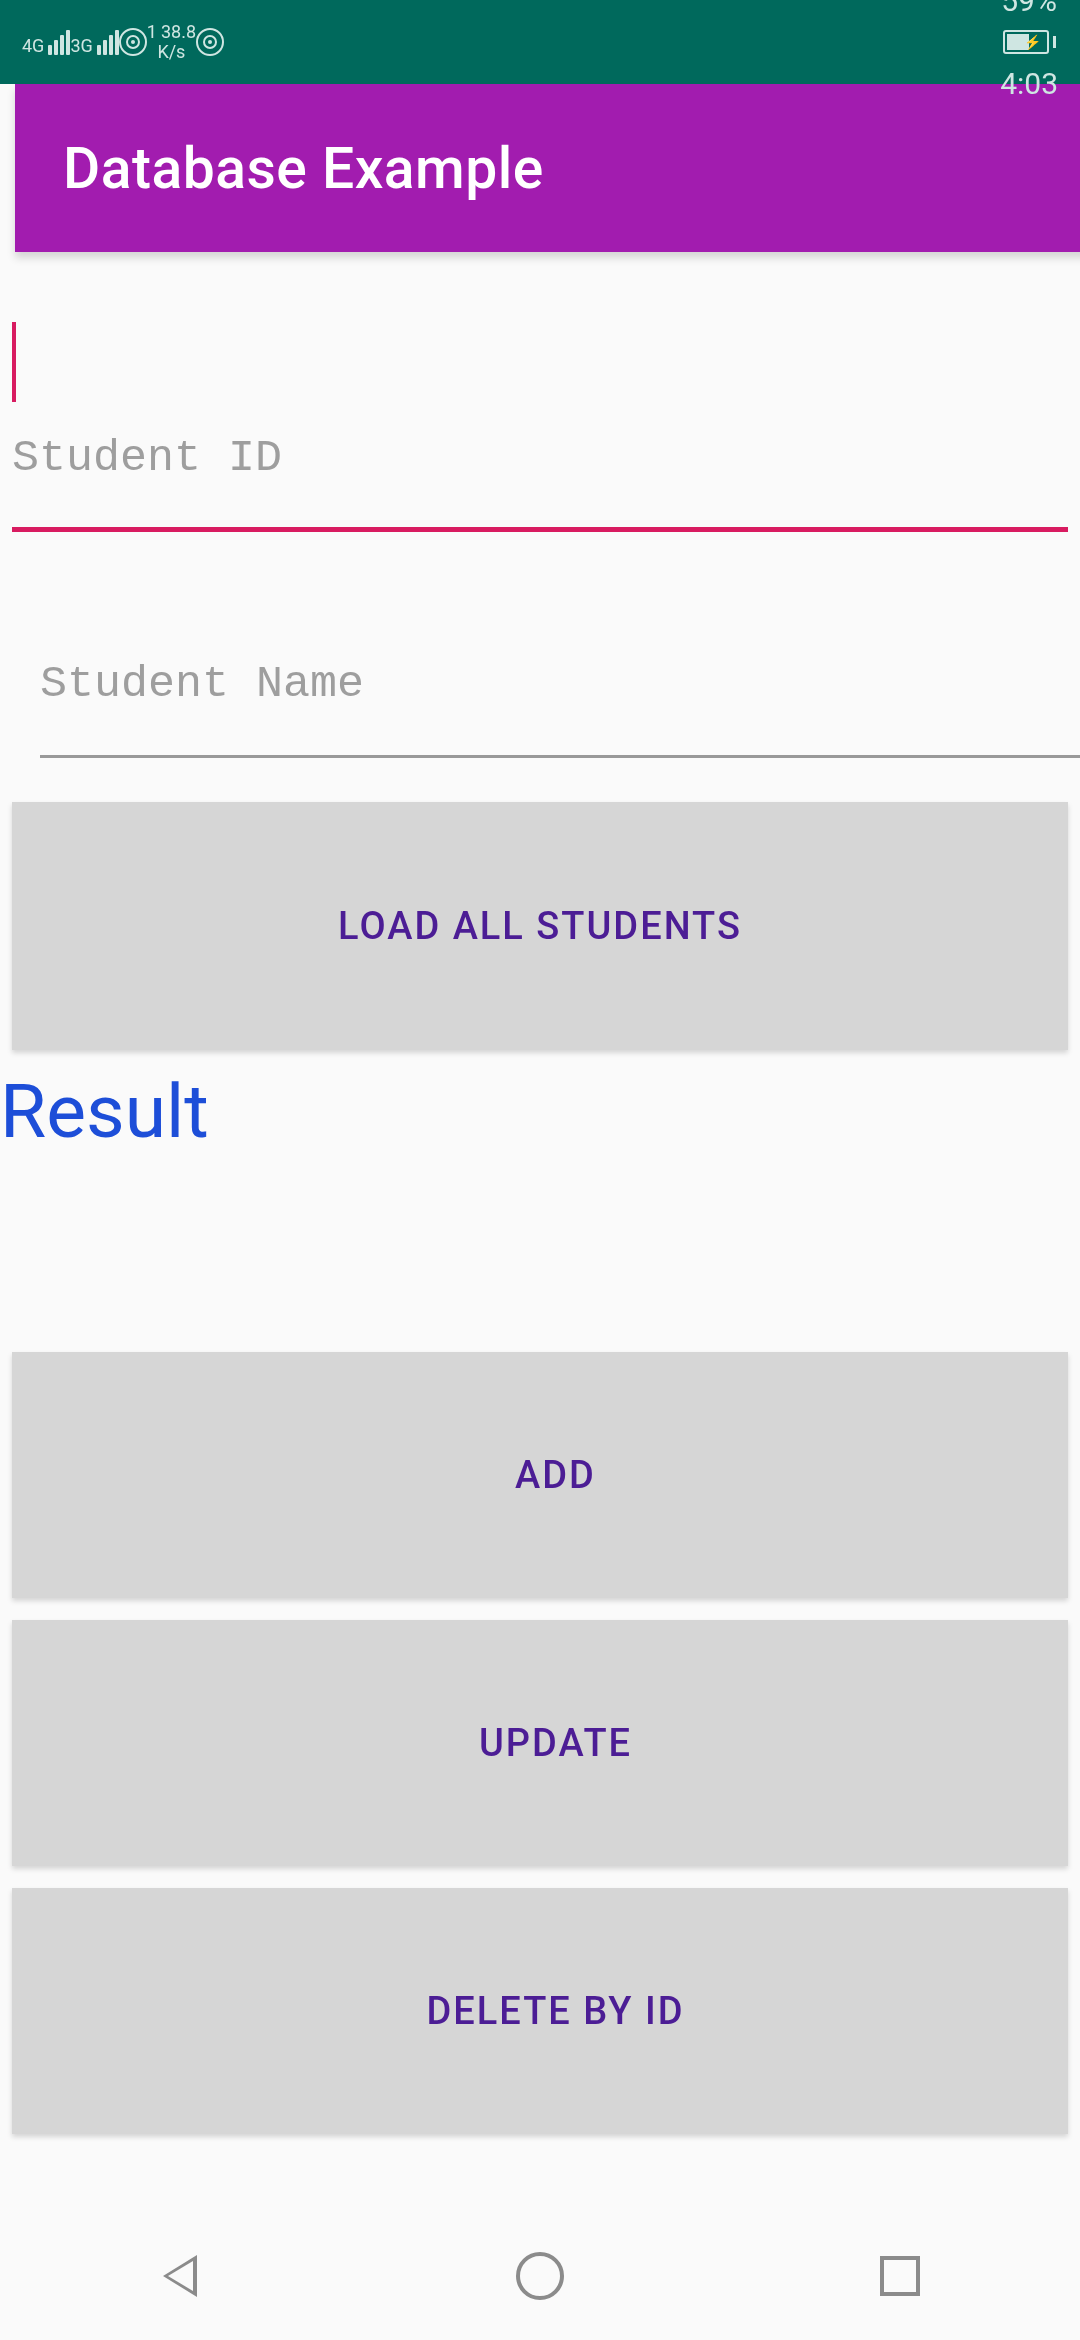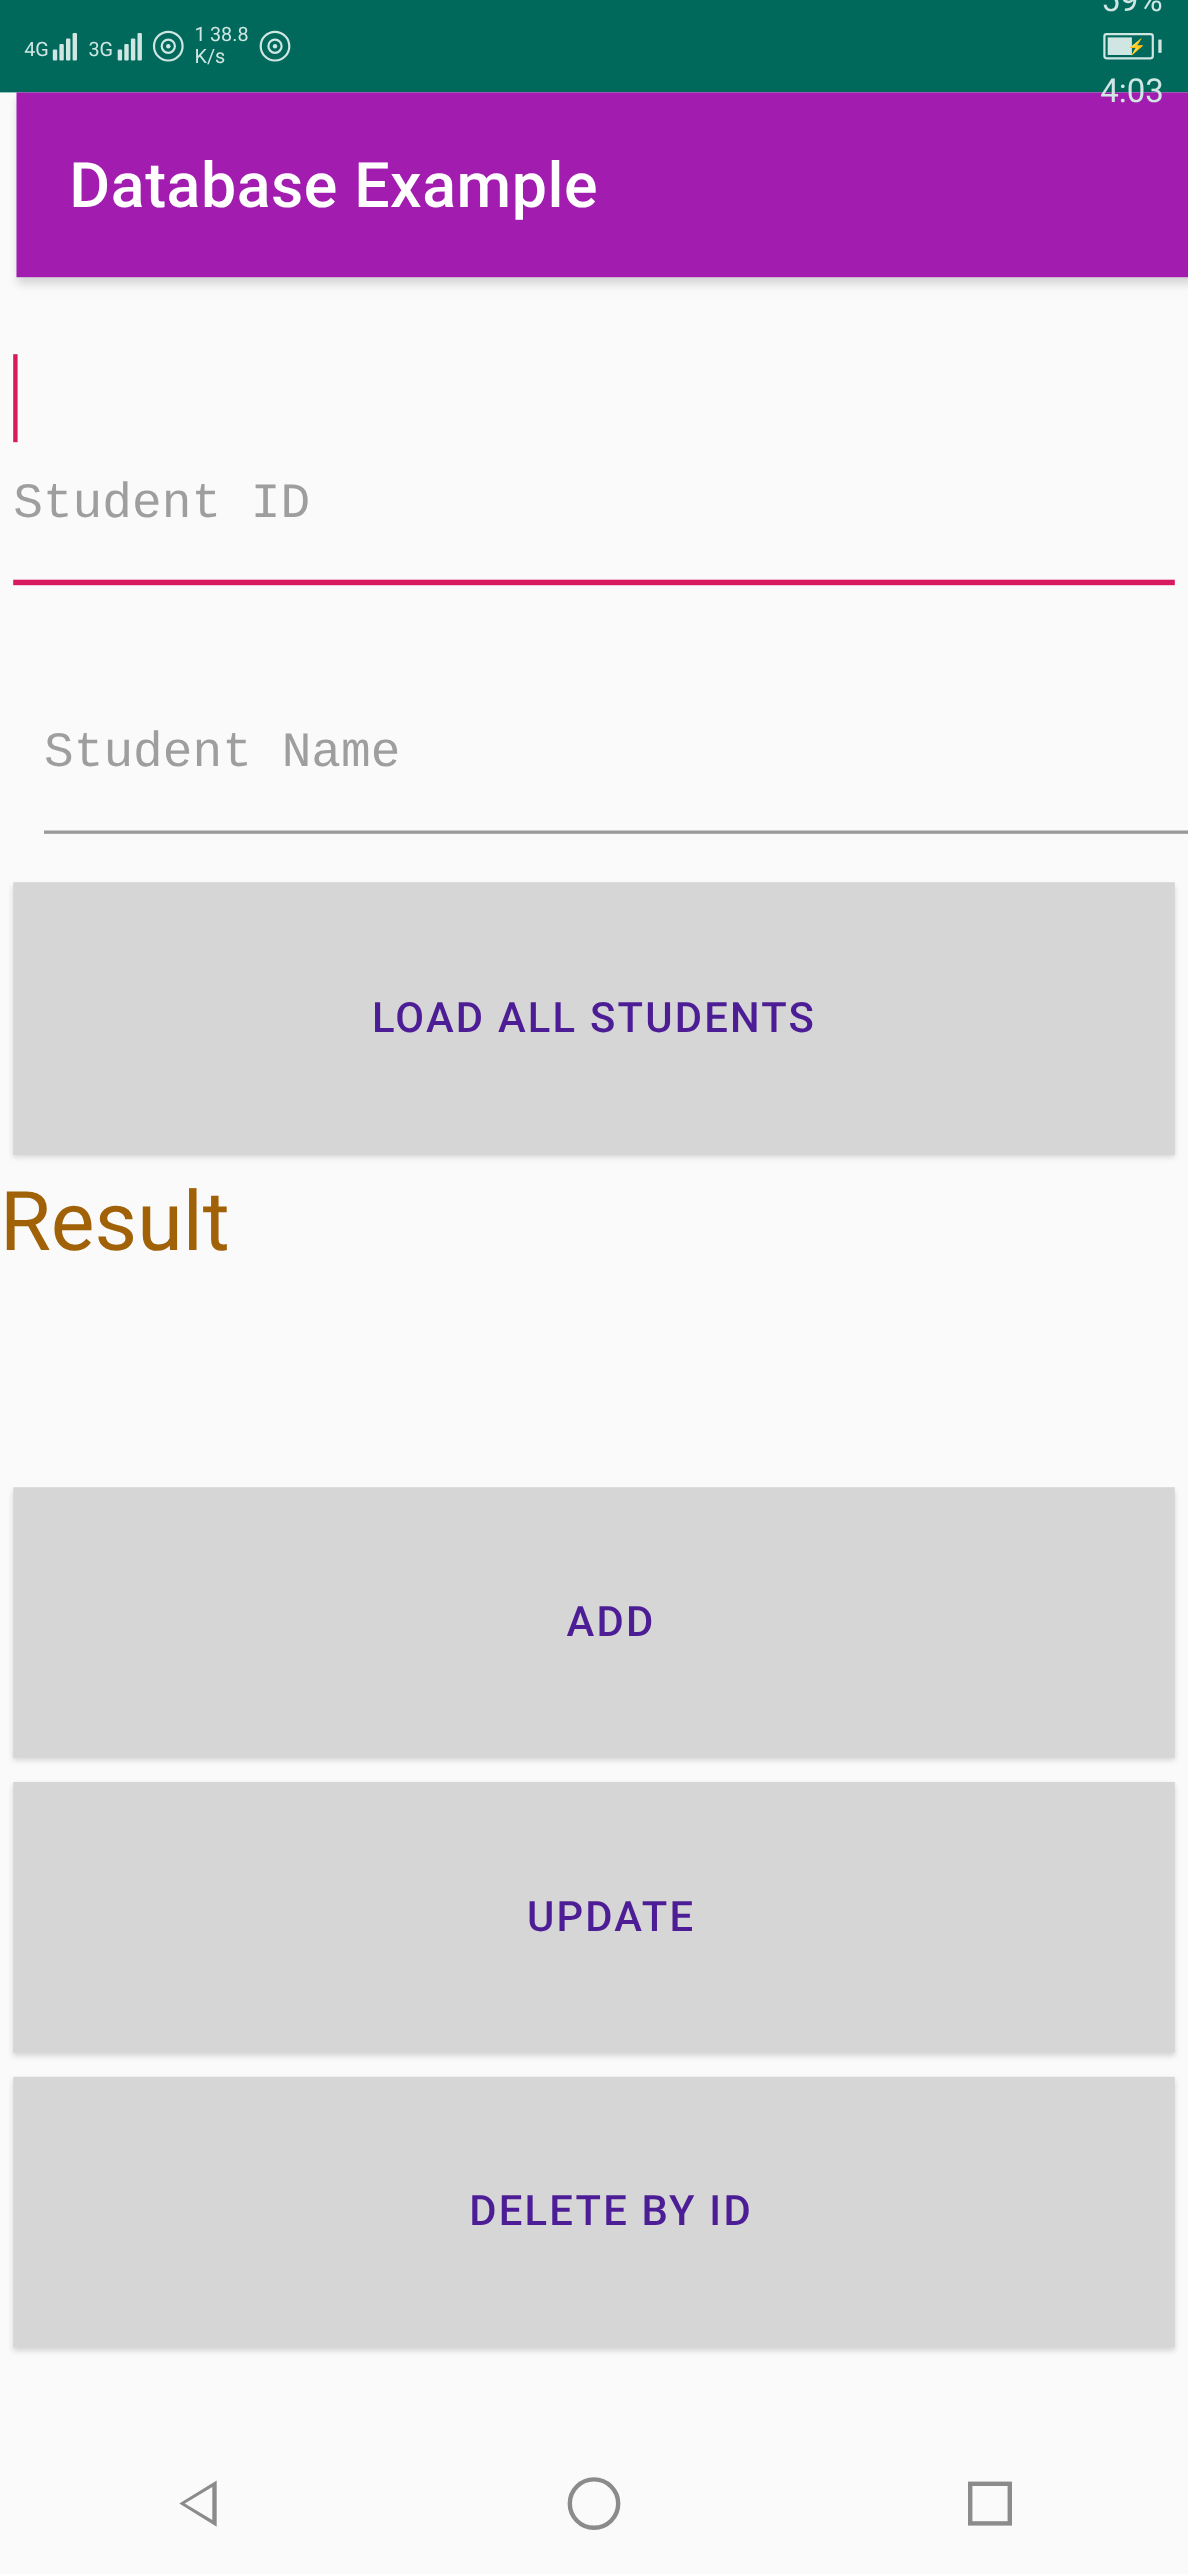--- a/index.html
+++ b/index.html
@@ -6,21 +6,21 @@
     html, body { width: 1080px; height: 2340px; background: #fafafa; overflow: hidden; }
 
     .status-bar {
       width: 100%;
       height: 84px;
       background: #00695c;
       display: flex; justify-content: space-between; align-items: center;
       padding: 0 22px;
       color: #cfe6e2;
     }
-    .status-left { display: flex; align-items: center; gap: 10px; font-size: 24px; }
+    .status-left { display: flex; align-items: center; gap: 0; font-size: 24px; text-align: center; }
     .signal-group { display: flex; align-items: flex-end; gap: 2px; }
     .signal-label { font-size: 18px; line-height: 18px; margin-right: 2px; }
     .signal-bar { width: 4px; background: #cfe6e2; border-radius: 1px; }
     .b1{height:10px}.b2{height:15px}.b3{height:20px}.b4{height:25px}
     .hotspot-icon { width: 28px; height: 28px; border: 2.5px solid #cfe6e2; border-radius: 50%; display:flex; align-items:center; justify-content:center; }
     .hotspot-inner { width: 14px; height: 14px; border: 2.5px solid #cfe6e2; border-radius: 50%; display:flex; align-items:center; justify-content:center;}
     .hotspot-dot { width: 4px; height: 4px; background:#cfe6e2; border-radius:50%; }
     .speed { display:flex; flex-direction:column; font-size:18px; line-height:20px; color:#cfe6e2; }
     .speed-top { display:flex; gap:4px; }
     .status-right { display:flex; align-items:center; gap:12px; font-size:30px;flex-direction:column; }
@@ -55,21 +55,21 @@
     }
 
     .btn {
       width:100%; height:248px; background:#d6d6d6;
       display:flex; align-items:center; justify-content:center;
       border:none; font-size:38px; font-weight:500; letter-spacing:2px; color:#4c1d95;
       box-shadow: 0 3px 5px rgba(0,0,0,0.15);
       margin-top: 16px;
     }
     .btn.first { margin-top: 44px; }
-    .result-label { font-size:75px; color:#a16207; margin-top:6px; margin-left:-12px; height:110px; display:flex; align-items:center; }
+    .result-label { font-size:75px; color:#1d4ed8; margin-top:6px; margin-left:-12px; height:110px; display:flex; align-items:center; }
     .spacer { height:164px; }
     .btn.group { margin-top: 22px; height:246px;padding-left:31px;}
 
     .nav-bar {
       position:absolute; bottom:0; left:0; right:0; height:128px;
       display:flex; align-items:center; justify-content:space-around;
       background:#fafafa;
     }
     .nav-icon { width:56px; height:56px; display:flex; align-items:center; justify-content:center; }
     .tri {

